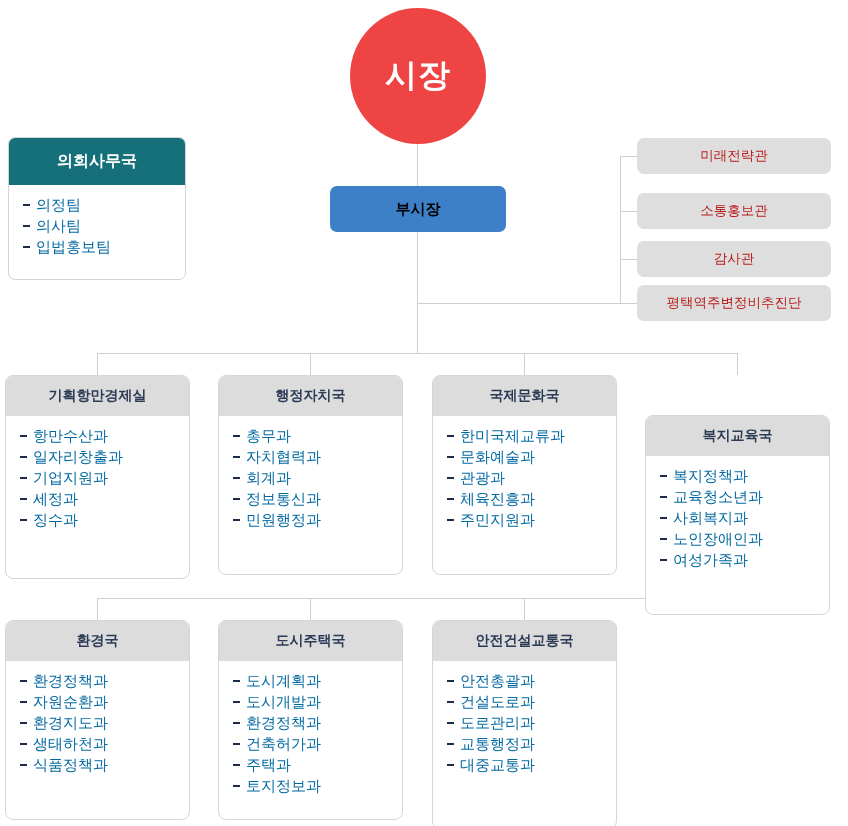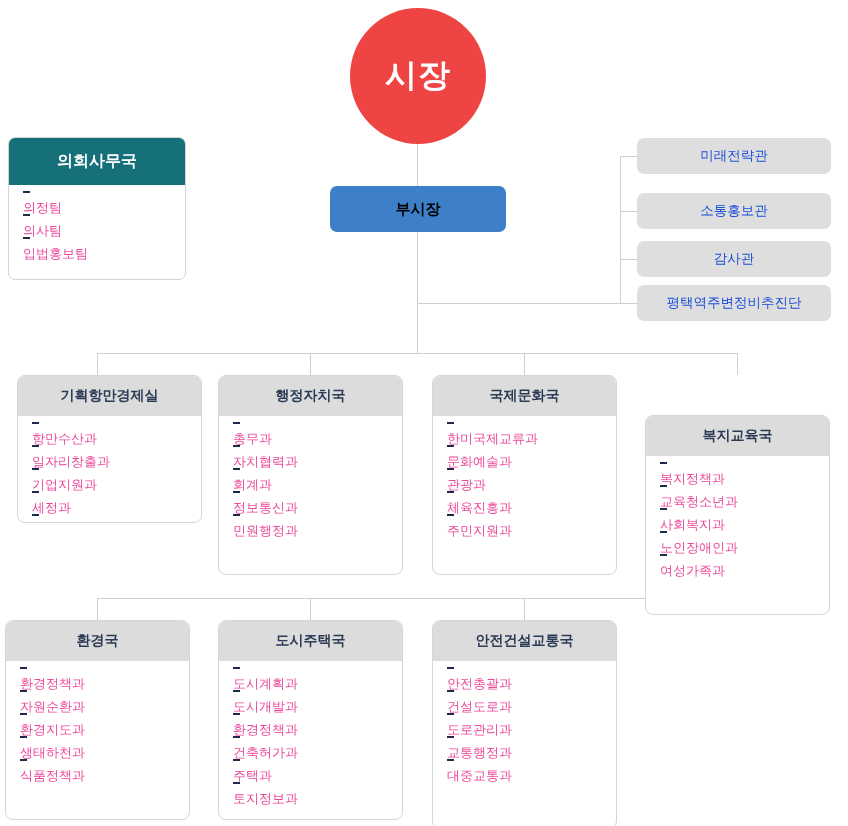--- a/index.html
+++ b/index.html
@@ -95,21 +95,21 @@
     position: absolute;
     left: 637px;
     width: 194px;
     height: 36px;
     background: #dedede;
     border-radius: 7px;
     display: flex;
     align-items: center;
     justify-content: center;
     font-size: 13.5px;
-    color: #1d4ed8;
+    color: #b91c1c;
     font-weight: normal;
   }
 
   
   .dept-box {
     position: absolute;
     width: 185px;
     background: #ffffff;
     border: 1px solid #d6d6d6;
     border-radius: 8px;
@@ -127,25 +127,24 @@
     color: #2b3a55;
   }
   .dept-body {
     padding: 10px 0 10px 14px;
   }
 
   
   .item {
     display: flex;
     align-items: baseline;
-    font-size: 13px;
+    font-size: 15px;
     line-height: 21px;
-    color: #ec4899;
+    color: #0369a1;
     white-space: nowrap;
-    flex-direction: column;
   }
   .item .dash {
     display: inline-block;
     width: 7px;
     height: 2px;
     background: #1d2b48;
     margin-right: 6px;
     flex: 0 0 auto;
     position: relative;
     top: -4px;
@@ -210,21 +209,21 @@
   <div class="staff-box" style="top:193px;">
     <span>소통홍보관</span>
   </div>
   <div class="staff-box" style="top:241px;">
     <span>감사관</span>
   </div>
   <div class="staff-box" style="top:285px;">
     <span>평택역주변정비추진단</span>
   </div>
 
-  <div class="dept-box" style="left:17px; top:375px; height:148px;">
+  <div class="dept-box" style="left:5px; top:375px; height:204px;">
     <div class="dept-head">기획항만경제실</div>
     <div class="dept-body">
       <div class="item">
           <span class="dash"></span>
           <span>항만수산과</span>
         </div>
       <div class="item">
           <span class="dash"></span>
           <span>일자리창출과</span>
         </div>

